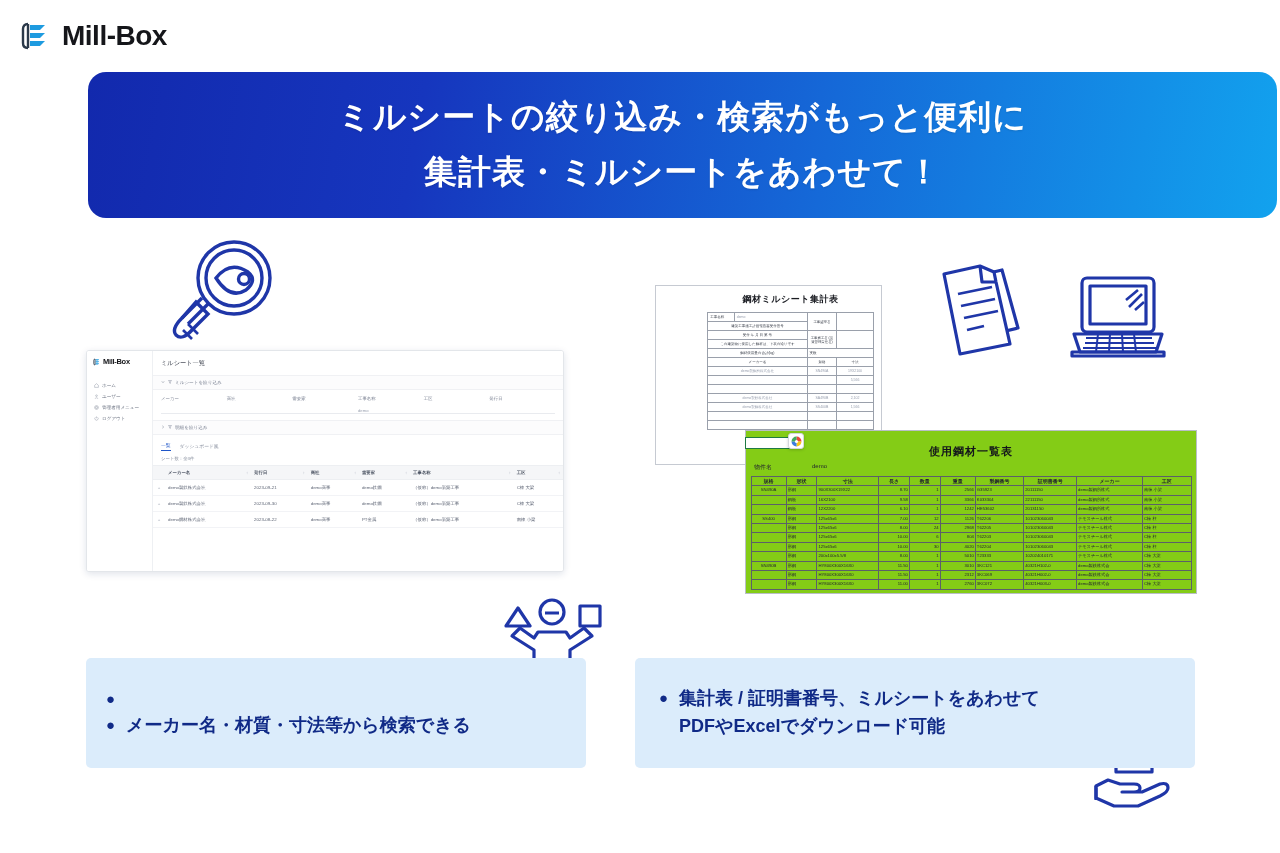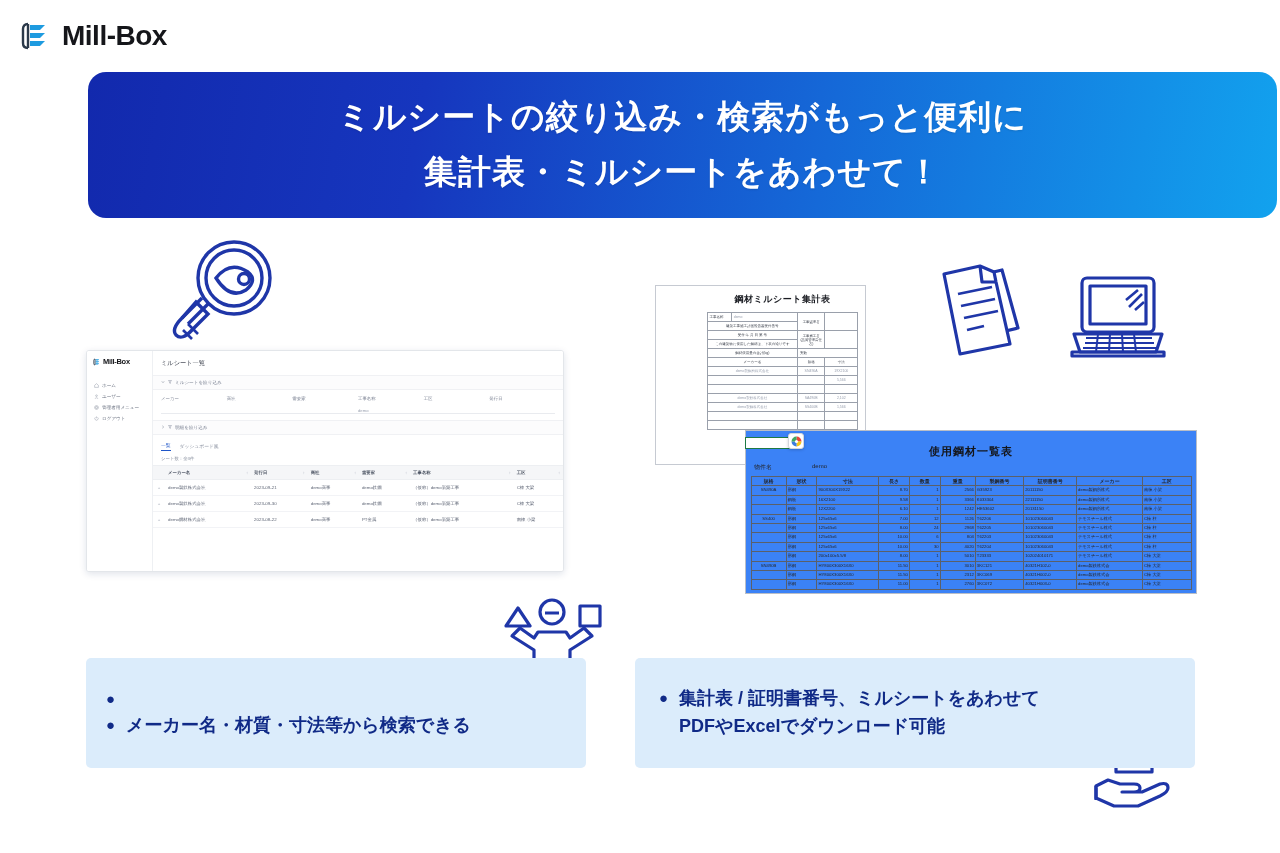--- a/index.html
+++ b/index.html
@@ -78,34 +78,34 @@
     background:#f5f6f8; color:#4c custom; color:#4c5463; font-weight:600; text-align:left;
     padding:4px 3px; border-top:1px solid #edeff2; border-bottom:1px solid #edeff2; white-space:nowrap;
   }
   table.appt th.sortable::after { content:"\2195"; float:right; color:#b6bcc8; font-size:4px; }
   table.appt td { padding:5px 3px; color:#5f6676; border-bottom:1px solid #f2f3f6; white-space:nowrap; }
   table.appt td.plus { color:#9aa1b0; width:10px; text-align:center; }
   th.zonecol { background:#eceef2; }
 
   
   .doc1 {
-    position:absolute; left:655px; top:285px; width:211px; height:180px;
+    position:absolute; left:655px; top:285px; width:227px; height:180px;
     background:#fff; border:1px solid #c6cad2; overflow:hidden;padding-left:44px;
   }
   .doc1 .d1title { text-align:center; font-size:9px; font-weight:bold; color:#1a1c22; padding:7px 0 6px 0; letter-spacing:0.5px;}
   .doc1 table { border-collapse:collapse; width:92%; margin:0 auto; font-size:3.5px; color:#3a3f4a; }
   .doc1 table td { border:0.6px solid #9aa0ab; height:9px; padding:0 2px; }
   .doc1 .c { text-align:center; }
   .doc1 .g { color:#9aa1b0; }
   .doc1 .hd { font-size:3.4px; text-align:center; }
 
   
   .doc2 {
     position:absolute; left:745px; top:430px; width:452px; height:164px;
-    background:#3b82f6; border:1px solid #b9bec7; overflow:hidden;
+    background:#84cc16; border:1px solid #b9bec7; overflow:hidden;
   }
   .doc2 .d2title { text-align:center; font-size:11px; font-weight:bold; color:#14161b; padding:13px 0 4px 0; letter-spacing:1px;}
   .doc2 .meta { display:flex; font-size:6px; color:#24272e; padding:0 0 4px 8px; gap:40px;}
   .doc2 table { border-collapse:collapse; width:98%; margin:0 auto; font-size:4.2px; color:#23262d; }
   .doc2 table th, .doc2 table td { border:0.7px solid #5b6069; padding:0 1px; height:8.4px; line-height:8.4px; white-space:nowrap; overflow:hidden;}
   .doc2 table th { font-weight:bold; text-align:center; font-size:5px; }
   .doc2 td.num { text-align:right; }
   .doc2 td.ctr { text-align:center; }
 
   .xlicon {

